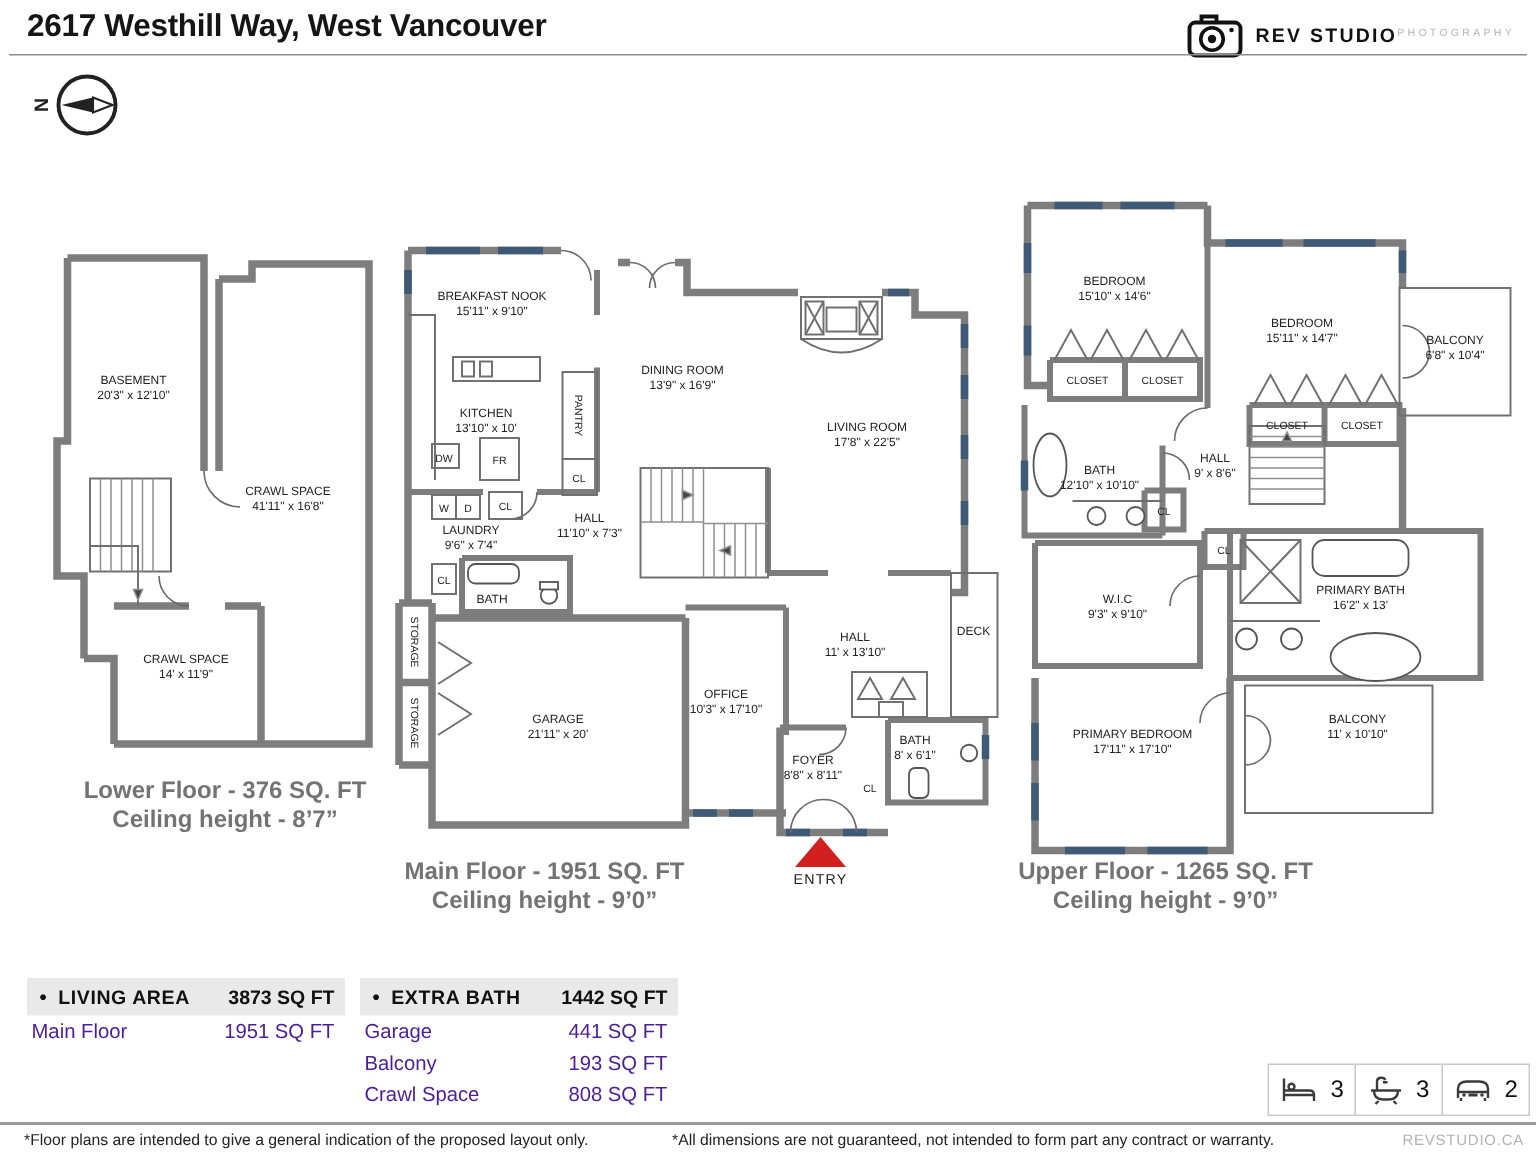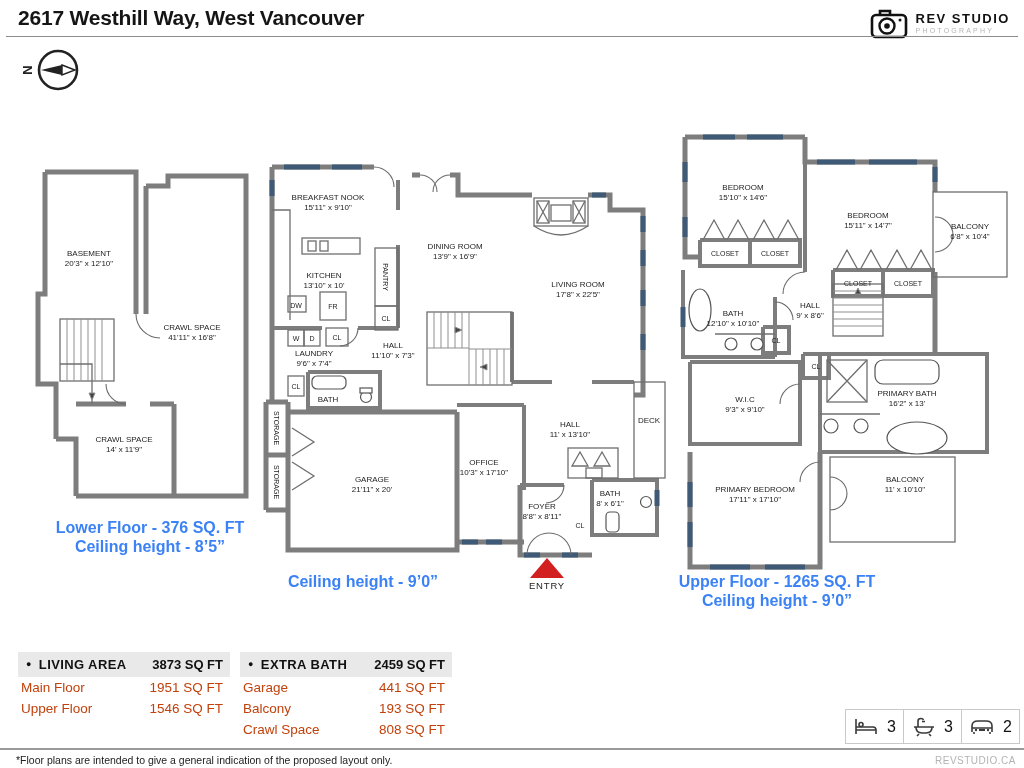--- a/index.html
+++ b/index.html
@@ -2,43 +2,43 @@
 <html><head>
 <meta charset="utf-8">
 <style>
   html,body{margin:0;padding:0;background:#fff;}
   #page{position:relative;width:1024px;height:768px;background:#ffffff;overflow:hidden;
         font-family:"Liberation Sans",sans-serif;color:#1a1a1a;}
   
   .title{position:absolute;left:18px;top:6px;font-size:21px;font-weight:700;letter-spacing:-.2px;color:#151515;}
   .hdr-rule{position:absolute;left:6px;right:6px;top:36px;border-top:1.5px solid #8d8d8d;}
   .logo{position:absolute;right:14px;top:6px;display:flex;align-items:center;gap:6px;}
-  .logo-txt{display:flex;flex-direction:column;line-height:1;}
+  .logo-txt{display:flex;flex-direction:row;line-height:1;}
   .logo-l1{font-size:13px;font-weight:700;letter-spacing:1.5px;color:#111;}
   .logo-l2{font-size:7px;letter-spacing:2.2px;color:#b5b5b5;margin-top:2px;}
   
   .plan{position:absolute;}
   .w{stroke:#7d7d7d;stroke-width:5;fill:none;}
   .w4{stroke:#7d7d7d;stroke-width:4;fill:none;}
   .t{stroke:#6f6f6f;stroke-width:1.3;fill:none;}
   .st{stroke:#8f8f8f;stroke-width:1;fill:none;}
   .win{stroke:#3e5a76;stroke-width:5;fill:none;}
   .dr{stroke:#6a6a6a;stroke-width:1.1;fill:none;}
   .fx{stroke:#555;stroke-width:1.2;fill:#fff;}
   .rm{font:400 8px "Liberation Sans",sans-serif;fill:#222;text-anchor:middle;}
   .sm{font:400 7px "Liberation Sans",sans-serif;fill:#222;text-anchor:middle;}
   .entry-t{font:400 9.5px "Liberation Sans",sans-serif;fill:#222;text-anchor:middle;letter-spacing:.8px;}
-  .cap{position:absolute;width:250px;text-align:center;font-size:16px;font-weight:700;line-height:19px;color:#3b82f6;}
+  .cap{position:absolute;width:250px;text-align:center;font-size:16px;font-weight:700;line-height:19px;color:#737373;}
   
   .tbl{position:absolute;width:212px;}
   .tbl .hd{display:flex;justify-content:space-between;align-items:center;background:#e9e9e9;
            padding:5px 7px 5px 8px;font-size:13px;font-weight:700;color:#111;}
   .hd-left{display:flex;align-items:center;gap:7px;letter-spacing:.4px;}
   .bullet{font-size:9px;line-height:1;}
-  .tbl .row{display:flex;justify-content:space-between;padding:3px 7px 3px 3px;font-size:13.5px;color:#c2410c;}
+  .tbl .row{display:flex;justify-content:space-between;padding:3px 7px 3px 3px;font-size:13.5px;color:#4c1d95;}
   
   .stats{position:absolute;left:846px;top:709px;display:flex;}
   .stat{width:57px;height:33px;border:1px solid #c9c9c9;margin-left:-1px;display:flex;
         align-items:center;justify-content:center;gap:8px;font-size:16px;color:#111;background:#fff;}
   .ic{stroke:#3a3a3a;stroke-width:1.6;fill:none;}
   
   .foot{position:absolute;left:0;right:0;top:748px;height:20px;border-top:2px solid #9a9a9a;font-size:10.5px;color:#222;}
   .foot-l{position:absolute;left:16px;top:4px;}
   .foot-c{position:absolute;left:448px;top:4px;}
   .foot-r{position:absolute;right:8px;top:5px;font-size:10px;color:#b3b3b3;letter-spacing:.5px;}
@@ -90,21 +90,21 @@
     <path class="dr" d="M112,240 A20,20 0 0 1 92,220"></path>
     <text class="rm" x="75" y="92">BASEMENT</text>
     <text class="rm" x="75" y="102">20'3" x 12'10"</text>
     <text class="rm" x="178" y="166">CRAWL SPACE</text>
     <text class="rm" x="178" y="176">41'11" x 16'8"</text>
     <text class="rm" x="110" y="278">CRAWL SPACE</text>
     <text class="rm" x="110" y="288">14' x 11'9"</text>
   </svg>
   <div class="cap" style="left:25px;top:518px;">
     <div>Lower Floor - 376 SQ. FT</div>
-    <div>Ceiling height - 8’5”</div>
+    <div>Ceiling height - 8’7”</div>
   </div>
 
   <svg class="plan" style="left:262px;top:150px;" width="405" height="440" viewBox="0 0 405 440">
     <g>
       <path class="w" d="M10,17 H112"></path>
       <path class="w" d="M10,17 V252"></path>
       <path class="w" d="M150,25 H158 M188,25 H196 V45 H270"></path>
       <path class="w" d="M326,45 H348 V60 H381 V228 V245 H372"></path>
       <path class="w4" d="M136,30 V60 M136,95 V178"></path>
       <path class="w4" d="M10,178 H60 M96,178 H136"></path>
@@ -219,20 +219,21 @@
     <text class="rm" x="308" y="277">HALL</text>
     <text class="rm" x="308" y="287">11' x 13'10"</text>
     <text class="rm" x="387" y="273">DECK</text>
     <text class="rm" x="280" y="359">FOYER</text>
     <text class="rm" x="280" y="369">8'8" x 8'11"</text>
     <text class="rm" x="348" y="346">BATH</text>
     <text class="rm" x="348" y="356">8' x 6'1"</text>
     <text class="sm" x="318" y="378">CL</text>
   </svg>
   <div class="cap" style="left:238px;top:572px;">
+    <div>Main Floor - 1951 SQ. FT</div>
     <div>Ceiling height - 9’0”</div>
   </div>
 
   <svg class="plan" style="left:655px;top:122px;" width="360" height="450" viewBox="0 0 360 450">
     <g>
       <path class="w" d="M30,15 H150 M150,15 V40 H280 V70"></path>
       <path class="w" d="M30,15 V135 H45"></path>
       <path class="w4" d="M150,40 V150"></path>
       <path class="w4" d="M28,148 V235 H120 M120,175 V235"></path>
       <path class="w4" d="M45,118 H145 V144 H45 V118 M95,118 V144"></path>
@@ -328,33 +329,29 @@
       <span class="hd-left">
           <span class="bullet">●</span>
         <span>LIVING AREA</span>
         </span>
       <span>3873 SQ FT</span>
     </div>
     <div class="row">
       <span>Main Floor</span>
       <span>1951 SQ FT</span>
       </div>
-    <div class="row">
-      <span>Upper Floor</span>
-      <span>1546 SQ FT</span>
-      </div>
   </div>
 
   <div class="tbl" style="left:240px;top:652px;">
     <div class="hd">
       <span class="hd-left">
           <span class="bullet">●</span>
         <span>EXTRA BATH</span>
         </span>
-      <span>2459 SQ FT</span>
+      <span>1442 SQ FT</span>
     </div>
     <div class="row">
       <span>Garage</span>
       <span>441 SQ FT</span>
       </div>
     <div class="row">
       <span>Balcony</span>
       <span>193 SQ FT</span>
       </div>
     <div class="row">
@@ -385,16 +382,17 @@
         <circle cx="7" cy="13" r="1.2" fill="#3a3a3a"></circle>
         <circle cx="19" cy="13" r="1.2" fill="#3a3a3a"></circle>
         <rect x="10" y="12" width="6" height="2" fill="#3a3a3a"></rect>
       </svg>
       <span>2</span>
     </div>
   </div>
 
   <div class="foot">
     <span class="foot-l">*Floor plans are intended to give a general indication of the proposed layout only.</span>
+    <span class="foot-c">*All dimensions are not guaranteed, not intended to form part any contract or warranty.</span>
     <span class="foot-r">REVSTUDIO.CA</span>
   </div>
 
 </div>
 
 </body></html>

